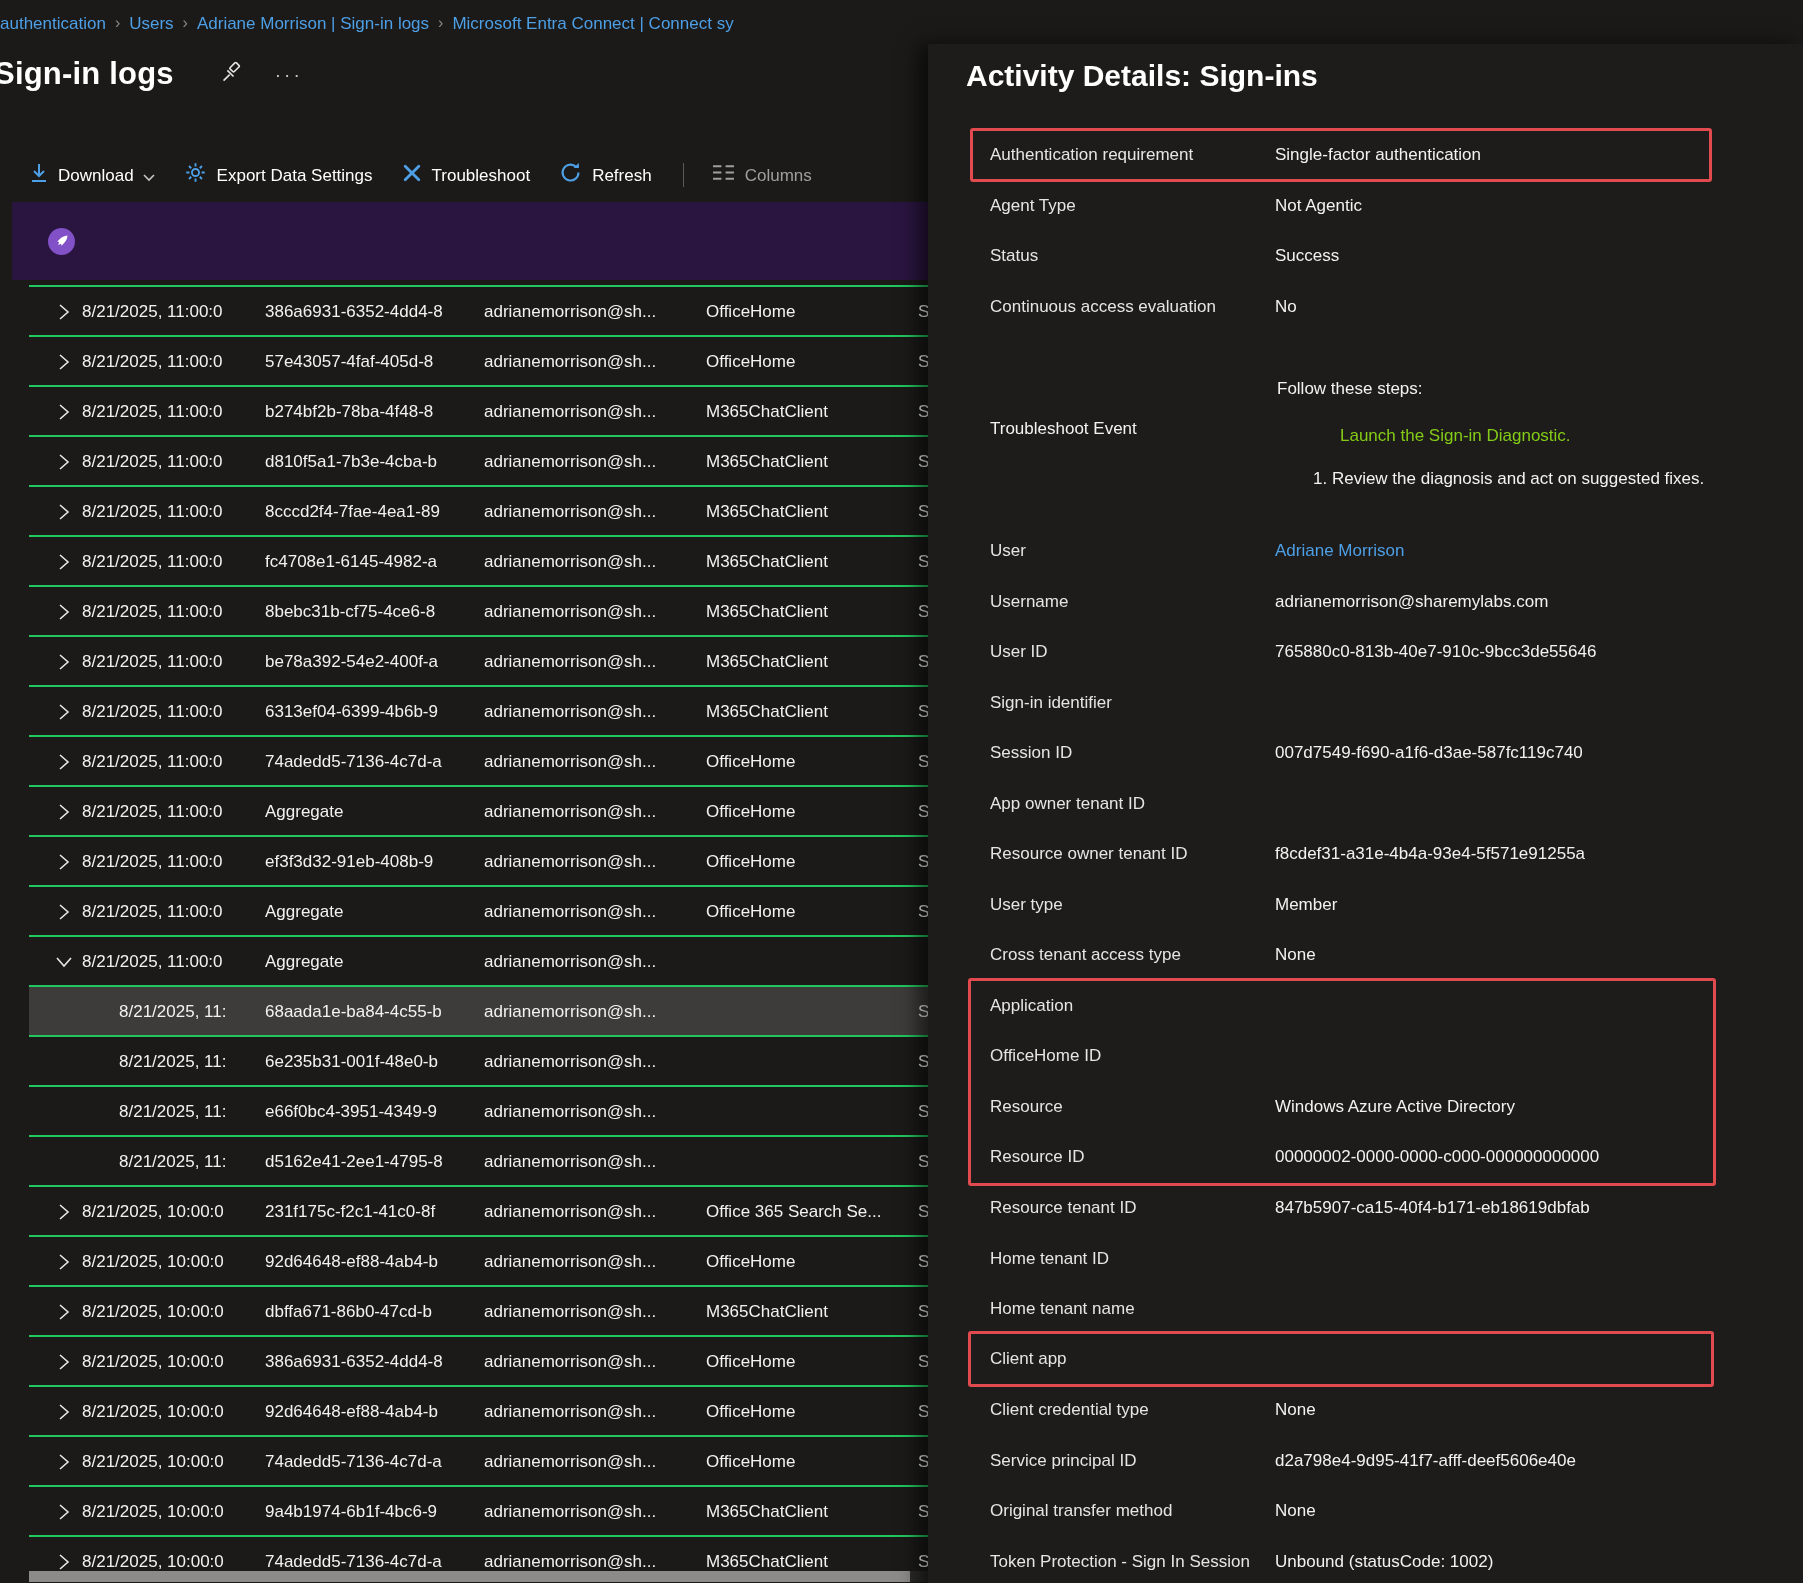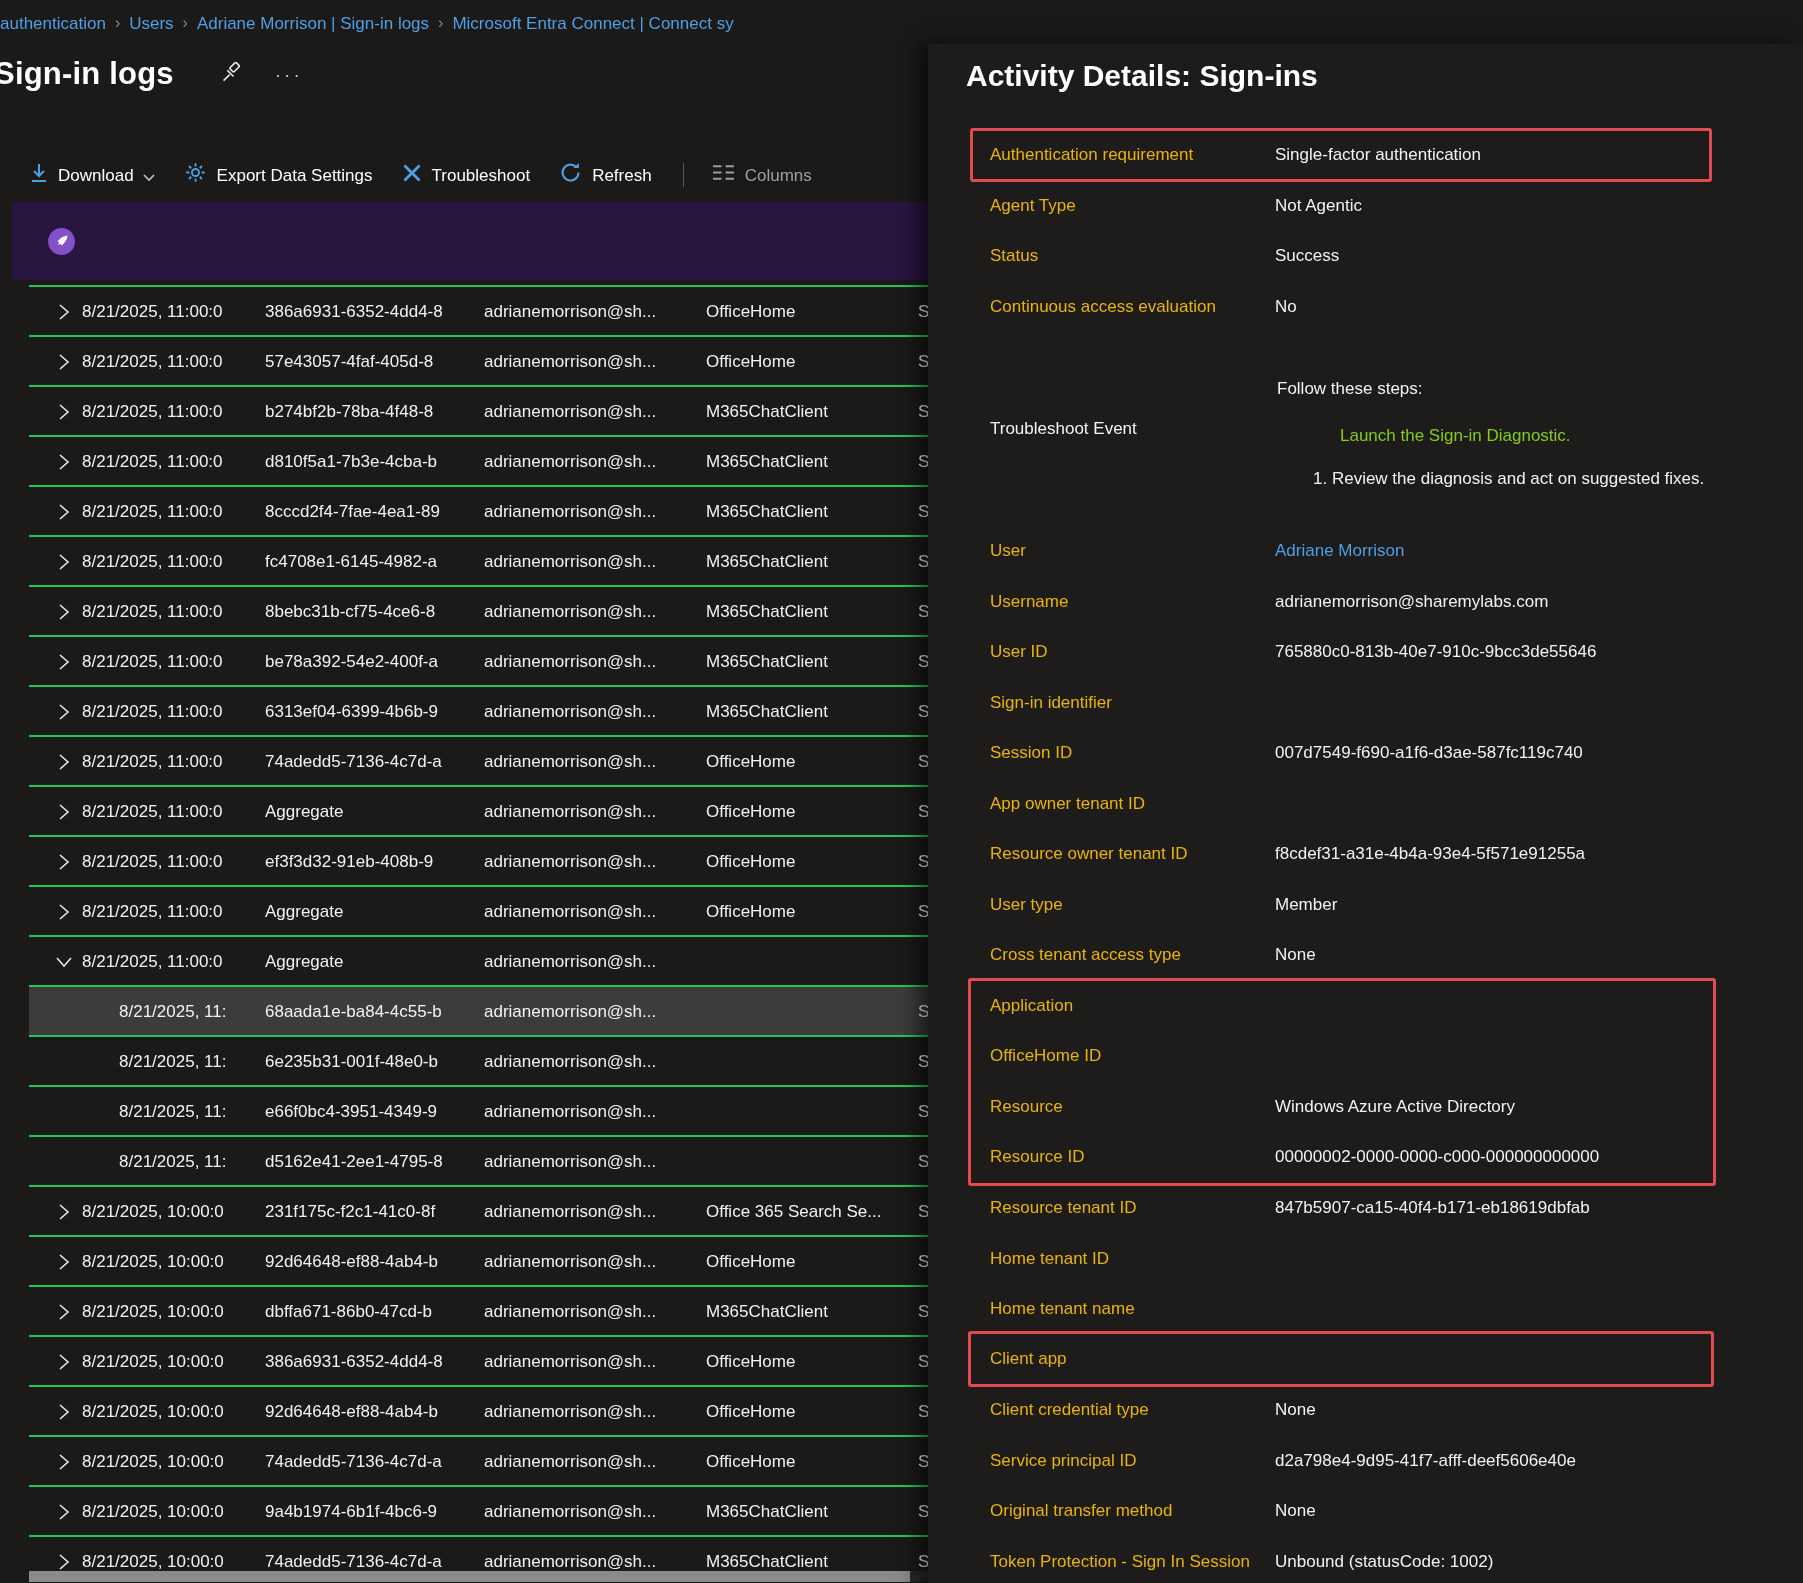--- a/index.html
+++ b/index.html
@@ -50,21 +50,21 @@
   .c-user  { left:455px; }
   .c-app   { left:677px; }
   .c-status{ left:889px; width:11px; overflow:hidden; }
   .hscroll-track { position:absolute; left:29px; top:1571px; width:899px; height:11px; background:#2b2a29; }
   .hscroll-thumb { position:absolute; left:0; top:0; width:881px; height:11px; background:#8d8b89; cursor:pointer; }
   
   .panel { position:absolute; left:928px; top:0; width:875px; height:1583px;
            background:#1d1c1b; box-shadow:-10px 0 18px rgba(0,0,0,.55);margin-top:44px; }
   .panel-title { position:absolute; top:15px; left:38px; font-size:30px; font-weight:600; color:#ffffff; }
   .prow { position:absolute; left:62px; width:782px; height:50px; display:flex; align-items:center; }
-  .plabel { flex:none; width:285px; font-size:17px; color:#eab308; white-space:nowrap; }
+  .plabel { flex:none; width:285px; font-size:17px; color:#e5e5e5; white-space:nowrap; }
   .pvalue { font-size:17px; color:#f3f2f1; white-space:nowrap; }
   .pvalue.link { color:#4d9fe6; cursor:pointer; }
   .ts-text { position:absolute; font-size:17px; line-height:30px; white-space:nowrap; }
   .ts-label { left:62px; top:370px; }
   .ts-intro { left:349px; top:330px; }
   .ts-link  { left:412px; top:377px; color:#84cc16; cursor:pointer; }
   .ts-step  { left:385px; top:420px; }
   .hbox { position:absolute; border:3px solid #e14b50; border-radius:3px; pointer-events:none; }
   .hbox-1 { left:42px; top:84px;   width:742px; height:54px; }
   .hbox-2 { left:40px; top:934px;  width:748px; height:208px; }

